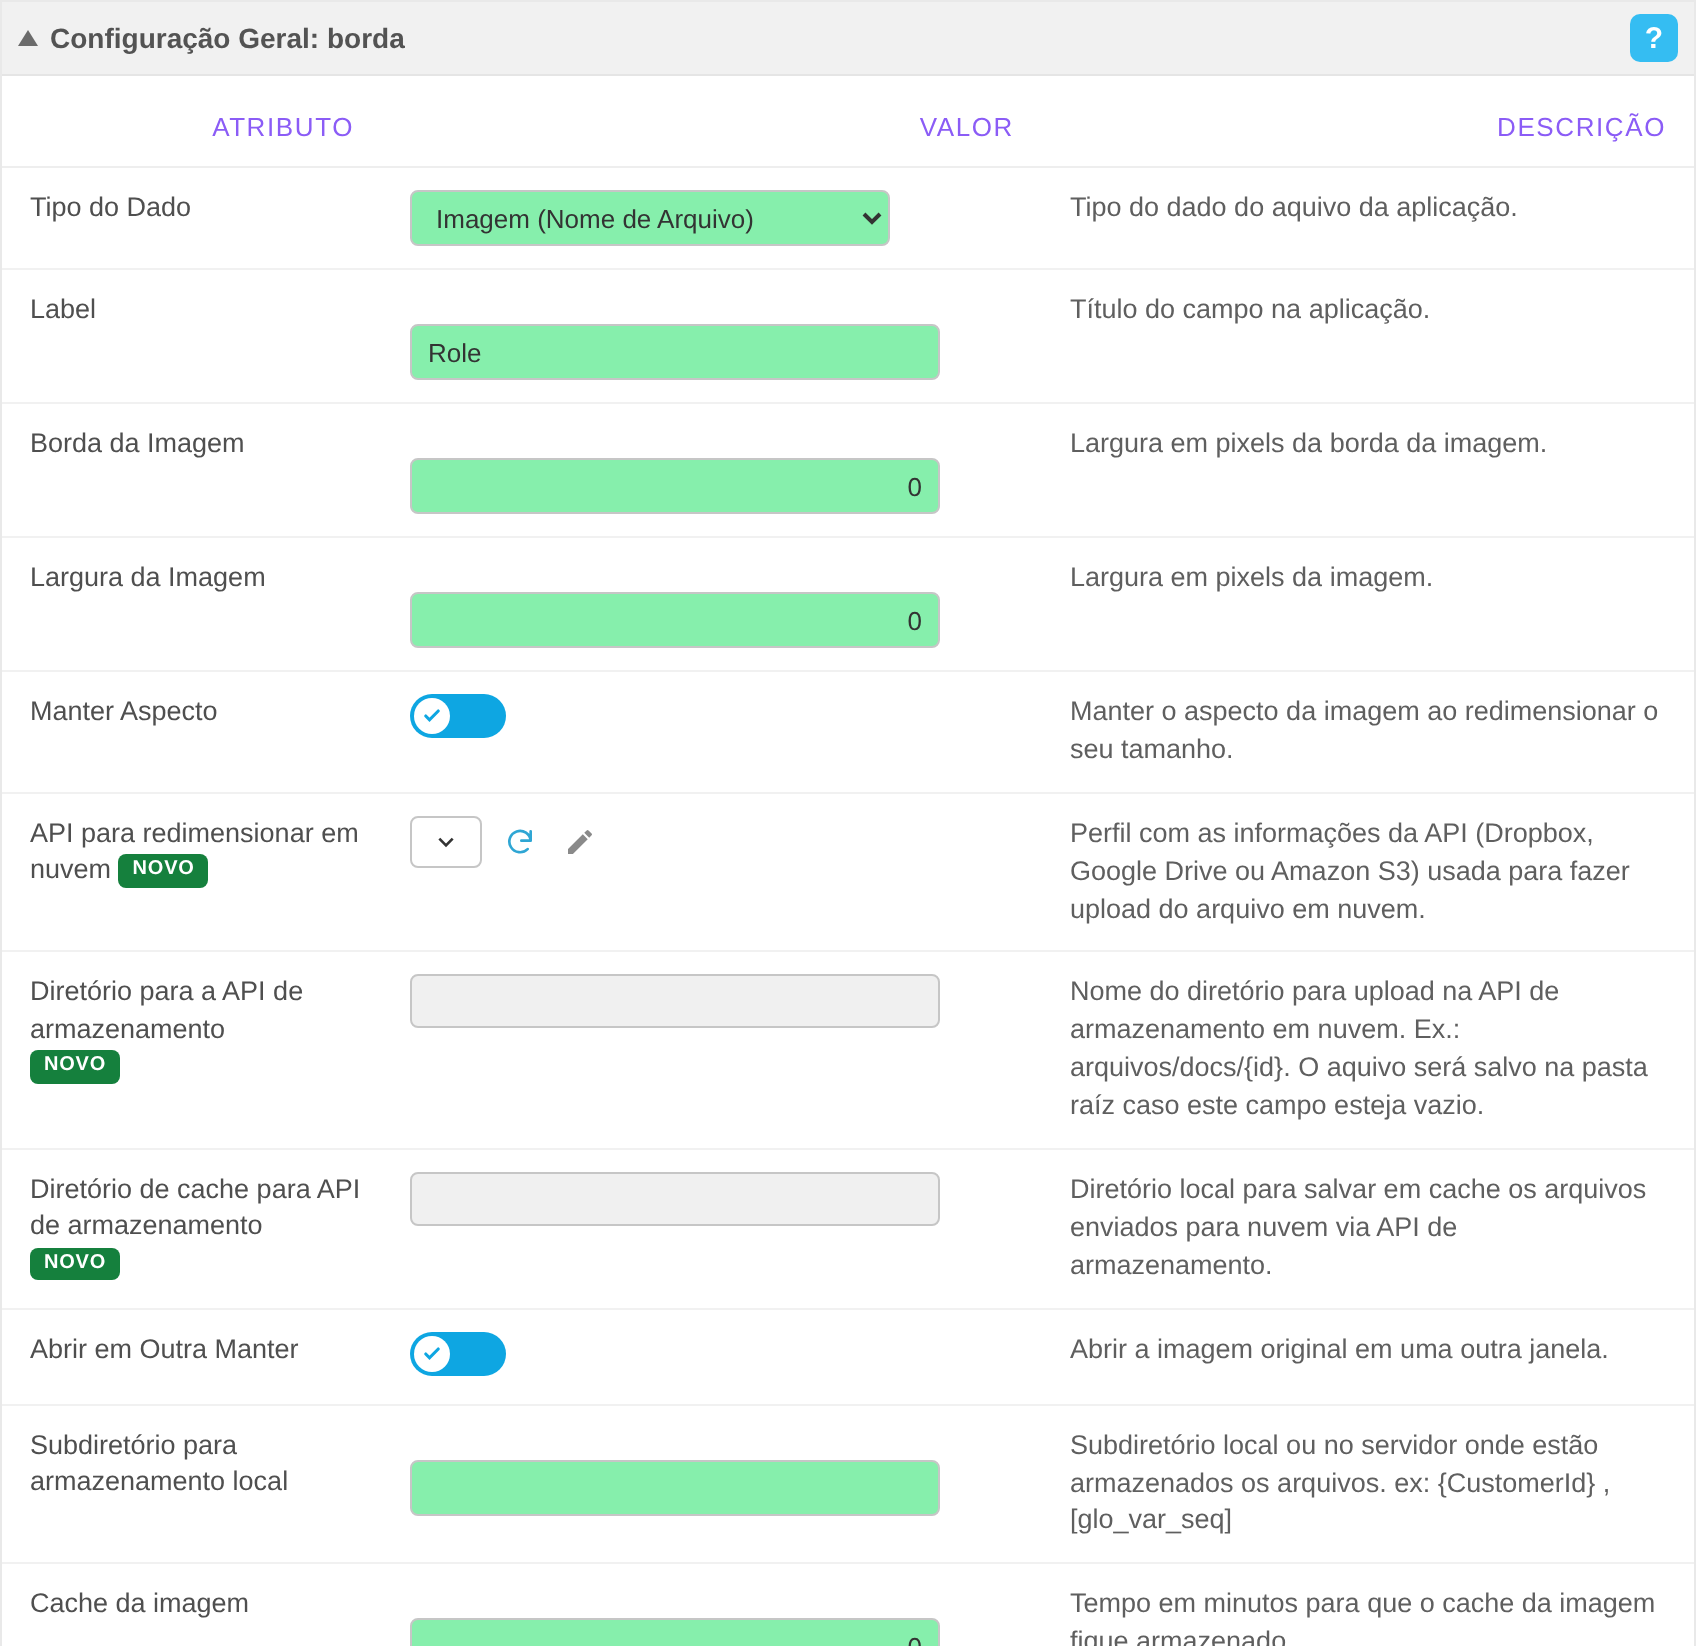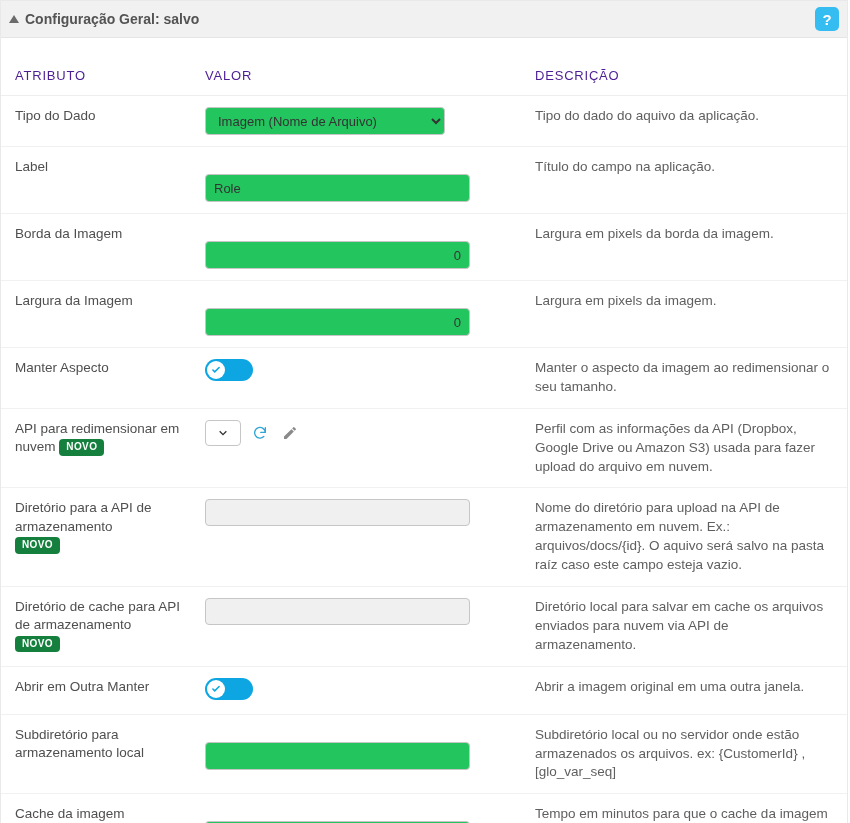--- a/index.html
+++ b/index.html
@@ -29,26 +29,26 @@
     font-size: 14px;
   }
   .help {
     background: #35bdf2; color: #fff;
     width: 24px; height: 24px; border-radius: 5px;
     display: flex; align-items: center; justify-content: center;
     font-weight: 700; font-size: 15px;
   }
   table { width: 100%; border-collapse: collapse; }
   th {
-    color: #4c1d95;
+    color: #8b5cf6;
     font-weight: 400;
-    text-align: left;
+    text-align: right;
     font-size: 13px;
     letter-spacing: 0.8px;
-    padding: 30px 14px 12px;
+    padding: 18px 14px 12px;
     border-bottom: 1px solid #eee;
   }
   td {
     padding: 11px 14px;
     border-bottom: 1px solid #f1f1f1;
     vertical-align: top;
     color: #606060;
     font-size: 13.5px;
   }
   td.attr { width: 190px; color: #4f4f4f; padding-right: 4px; line-height: 1.35; }
@@ -64,21 +64,21 @@
     padding: 1px 7px 2px;
     border-radius: 4px;
     letter-spacing: 0.4px;
     vertical-align: middle;
   }
 
   select, input[type=text], .num, .readonly {
     font-family: inherit;
     font-size: 13px;
     color: #333;
-    background: #22c55e;
+    background: #86efac;
     border: 1px solid #c6c6c6;
     border-radius: 4px;
     padding: 4px 8px;
     height: 28px;
   }
   select { width: 240px; }
   input[type=text] { width: 265px; margin-top: 16px; }
   .num { width: 70px; text-align: right; padding-right: 8px; }
   .readonly {
     background: #f0f0f0;
@@ -119,21 +119,21 @@
   }
   .toggle .knob svg { width: 10px; height: 10px; }
   .row-inline { display: flex; align-items: center; gap: 8px; }
 </style>
 </head>
 <body>
 
 <div class="panel">
   <div class="panel-header">
     <span class="tri"></span>
-    <span class="title">Configuração Geral: salvo</span>
+    <span class="title">Configuração Geral: borda</span>
     <span class="help">?</span>
   </div>
 
   <table>
     <thead>
       <tr>
         <th>ATRIBUTO</th>
         <th>VALOR</th>
         <th>DESCRIÇÃO</th>
       </tr>

